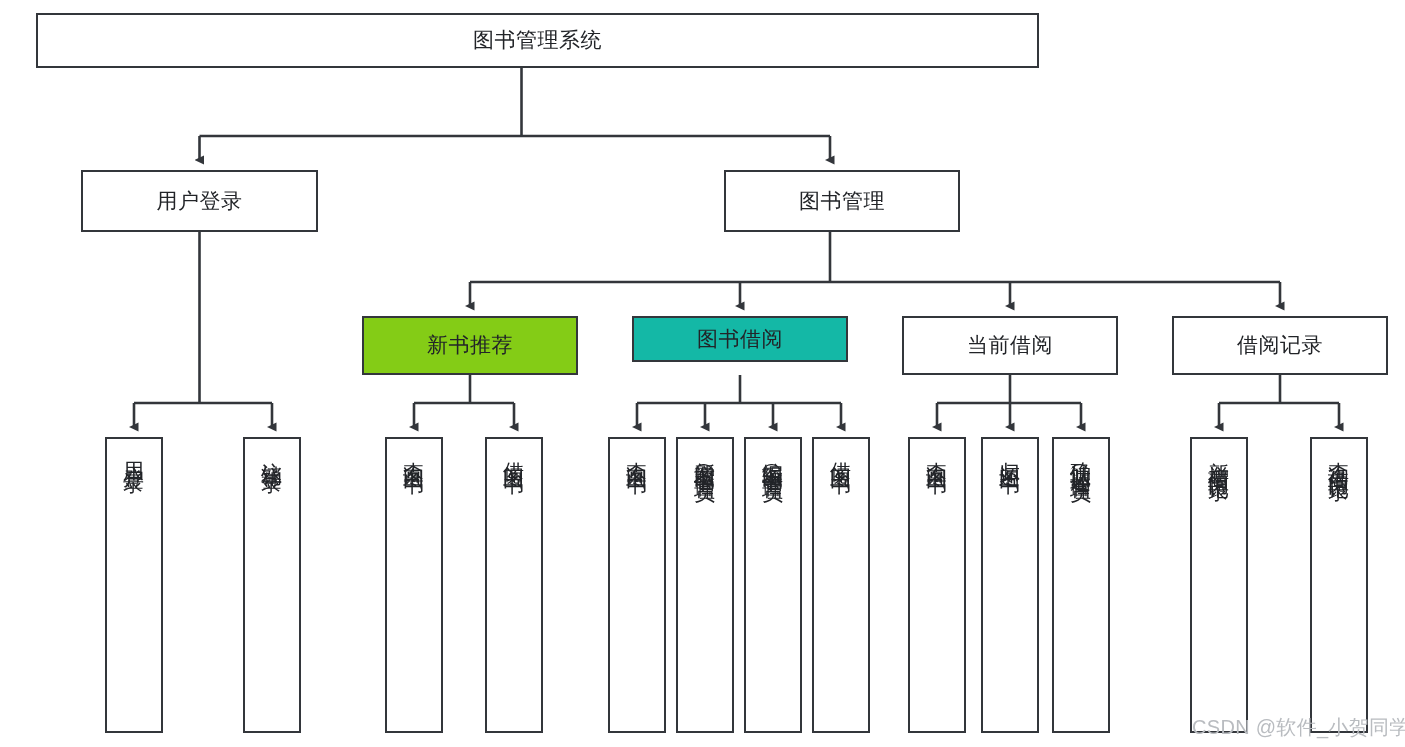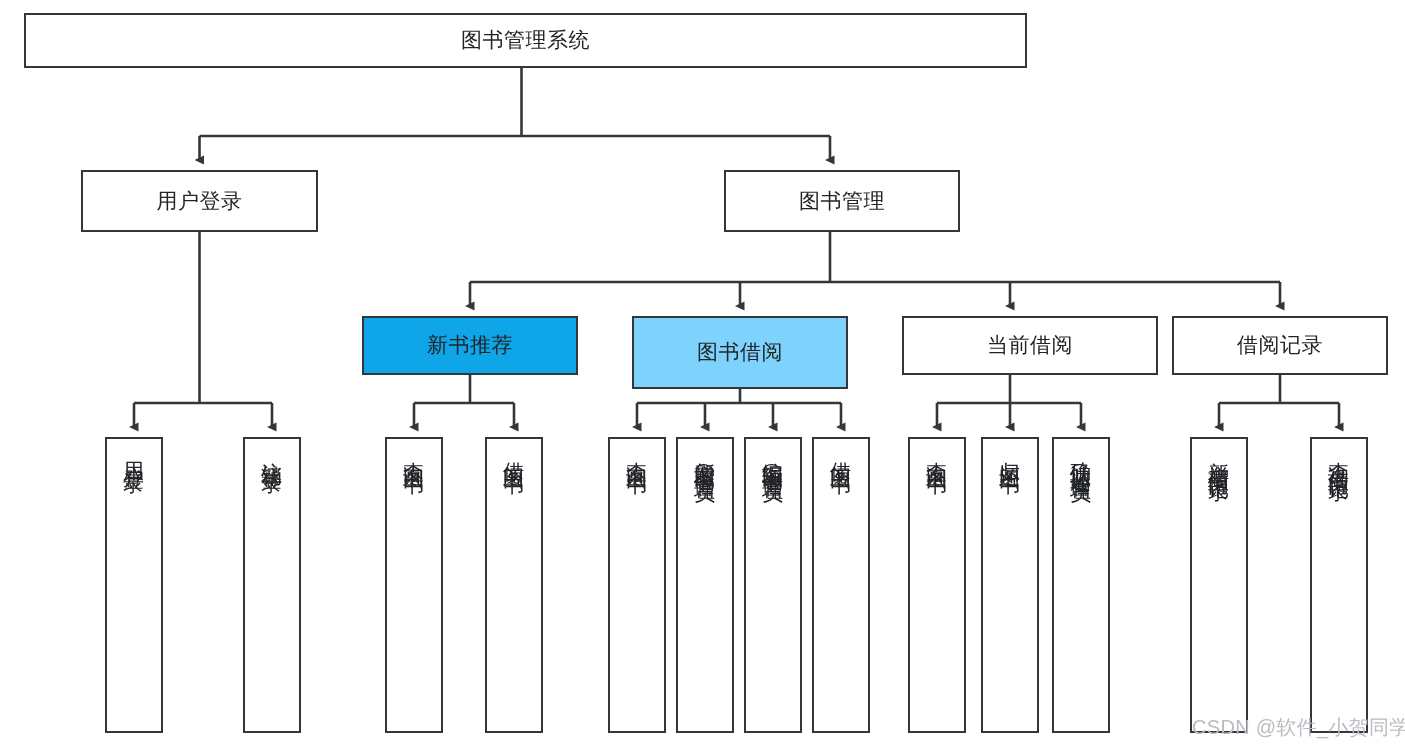--- a/index.html
+++ b/index.html
@@ -120,38 +120,38 @@
         <path d="M 937 403 L 937 427" stroke="#33363b" stroke-width="2.6" fill="none" marker-end="url(#arrowhead)"></path>
         <path d="M 1010 403 L 1010 427" stroke="#33363b" stroke-width="2.6" fill="none" marker-end="url(#arrowhead)"></path>
         <path d="M 1081 403 L 1081 427" stroke="#33363b" stroke-width="2.6" fill="none" marker-end="url(#arrowhead)"></path>
         <path d="M 1280 375 L 1280 403" stroke="#33363b" stroke-width="2.6" fill="none"></path>
         <path d="M 1219 403 L 1339 403" stroke="#33363b" stroke-width="2.6" fill="none"></path>
         <path d="M 1219 403 L 1219 427" stroke="#33363b" stroke-width="2.6" fill="none" marker-end="url(#arrowhead)"></path>
         <path d="M 1339 403 L 1339 427" stroke="#33363b" stroke-width="2.6" fill="none" marker-end="url(#arrowhead)"></path>
       </g>
   </svg>
 
-  <div class="node horiz" style="left: 24px; top: 13px; width: 1003px; height: 55px; border-color: rgb(51, 54, 59); background: rgb(255, 255, 255);">
+  <div class="node horiz" style="left: 36px; top: 13px; width: 1003px; height: 55px; border-color: rgb(51, 54, 59); background: rgb(255, 255, 255);">
     <span class="node-label">图书管理系统</span>
   </div>
 
   <div class="node horiz" style="left: 81px; top: 170px; width: 237px; height: 62px; border-color: rgb(51, 54, 59); background: rgb(255, 255, 255);">
     <span class="node-label">用户登录</span>
   </div>
   <div class="node horiz" style="left: 712px; top: 170px; width: 236px; height: 62px; border-color: rgb(51, 54, 59); background: rgb(255, 255, 255); margin-left: 12px;">
     <span class="node-label">图书管理</span>
   </div>
 
-  <div class="node horiz" style="left: 362px; top: 316px; width: 216px; height: 59px; border-color: rgb(51, 54, 59); background: #0ea5e9;">
+  <div class="node horiz" style="left: 362px; top: 316px; width: 216px; height: 59px; border-color: rgb(51, 54, 59); background: #84cc16;">
     <span class="node-label">新书推荐</span>
   </div>
-  <div class="node horiz" style="left: 632px; top: 316px; width: 216px; height: 73px; border-color: rgb(51, 54, 59); background: #7dd3fc;">
+  <div class="node horiz" style="left: 632px; top: 316px; width: 216px; height: 46px; border-color: rgb(51, 54, 59); background: #14b8a6;">
     <span class="node-label">图书借阅</span>
   </div>
-  <div class="node horiz" style="left: 902px; top: 316px; width: 256px; height: 59px; border-color: rgb(51, 54, 59); background: rgb(255, 255, 255);">
+  <div class="node horiz" style="left: 902px; top: 316px; width: 216px; height: 59px; border-color: rgb(51, 54, 59); background: rgb(255, 255, 255);">
     <span class="node-label">当前借阅</span>
   </div>
   <div class="node horiz" style="left: 1172px; top: 316px; width: 216px; height: 59px; border-color: rgb(51, 54, 59); background: rgb(255, 255, 255);">
     <span class="node-label">借阅记录</span>
   </div>
 
   <div class="node vert" style="left: 105px; top: 437px; width: 58px; height: 296px; border-color: rgb(51, 54, 59); background: rgb(255, 255, 255);">
     <span class="node-label">用户登录</span>
   </div>
   <div class="node vert" style="left: 243px; top: 437px; width: 58px; height: 296px; border-color: rgb(51, 54, 59); background: rgb(255, 255, 255);">

